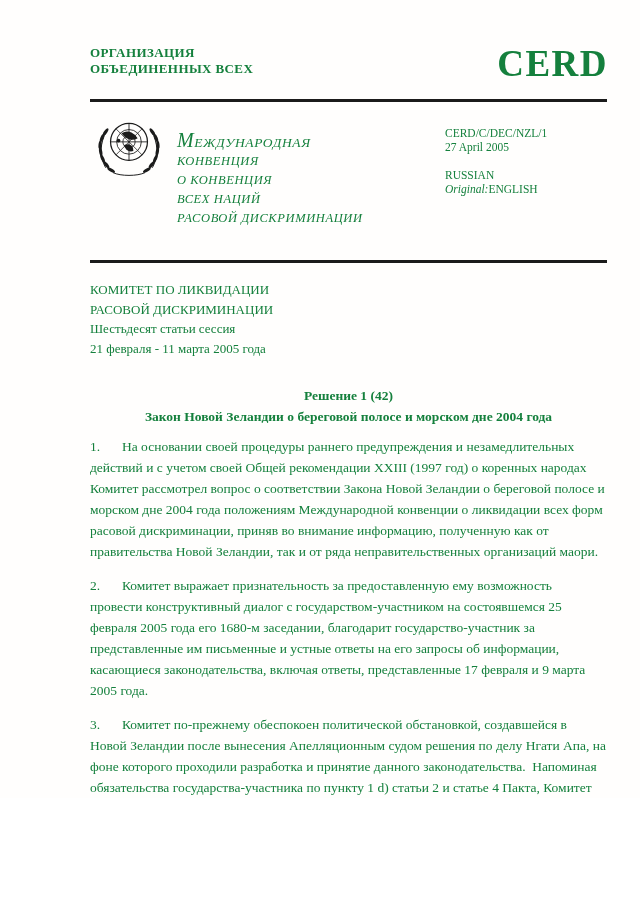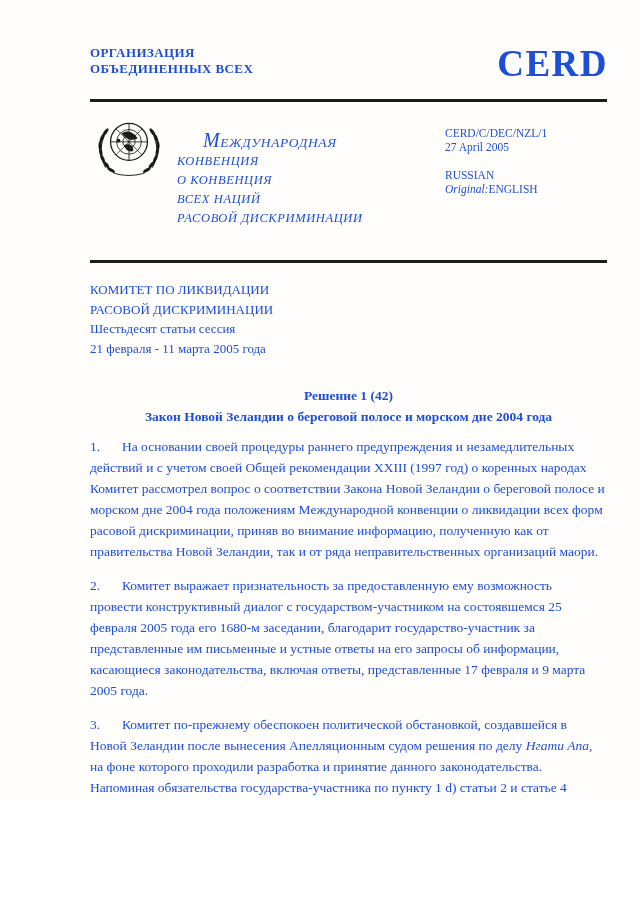--- a/index.html
+++ b/index.html
@@ -1,21 +1,21 @@
 <!DOCTYPE html>
 <html lang="ru"><head>
 <meta charset="utf-8">
 <style>
   html,body{margin:0;padding:0;background:#ffffff;}
   .page{
     position:relative;
     width:640px;height:798px;
     background:#fffefd;
     font-family:"Liberation Serif","DejaVu Serif",serif;
-    color:#1d4ed8;
+    color:#15803d;
     overflow:hidden;
   }
   
   .org-name{
     position:absolute;left:90px;top:45px;
     font-size:13px;line-height:16px;font-weight:bold;
     letter-spacing:0.4px;
   }
   .doc-code{
     position:absolute;right:32px;top:42px;
@@ -23,21 +23,21 @@
   }
   .rule{position:absolute;left:90px;right:33px;height:3px;background:#1b1b1b;}
   .rule-top{top:99px;}
   .rule-bottom{top:260px;}
   
   .emblem{position:absolute;left:92px;top:116px;width:74px;height:64px;}
   .convention{
     position:absolute;left:177px;top:131px;
     font-style:italic;font-size:12.5px;line-height:19px;letter-spacing:0.6px;
   }
-  .conv-line:first-child{font-size:13.5px;text-align:center;}
+  .conv-line:first-child{font-size:13.5px;}
   .conv-line:first-child::first-letter{font-size:20px;}
   .distribution{
     position:absolute;left:445px;top:126px;
     font-size:11.5px;line-height:14px;
   }
   .dist-group{margin-bottom:14px;}
   .orig-label{font-style:italic;}
   
   .committee{
     position:absolute;left:90px;top:280px;
@@ -48,21 +48,21 @@
     position:absolute;left:90px;right:33px;top:385px;
     text-align:center;font-weight:bold;font-size:13.5px;line-height:21px;
   }
   
   .body-text{
     position:absolute;left:90px;top:436px;width:516px;
     font-size:13.5px;line-height:21px;
   }
   .para{margin:0 0 13px 0;white-space:pre-wrap;}
   .para-num{display:inline-block;width:32px;white-space:pre;}
-  .it{font-style:italic;}
+  .it{}
   
   .footer{
     position:absolute;left:90px;top:821px;
     font-size:13px;line-height:16px;
   }
   .footer span{display:inline-block;margin-left:20px;}
   .f-ge{margin-right:10px;}
   .f-lang{margin-right:27px;}
   .f-date1{margin-right:27px;}
 </style>

